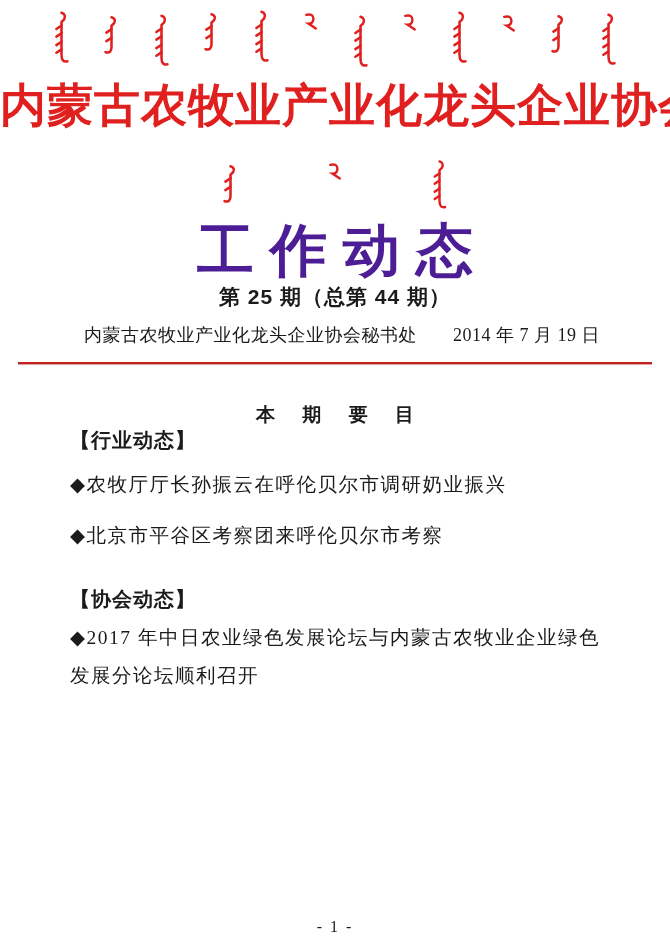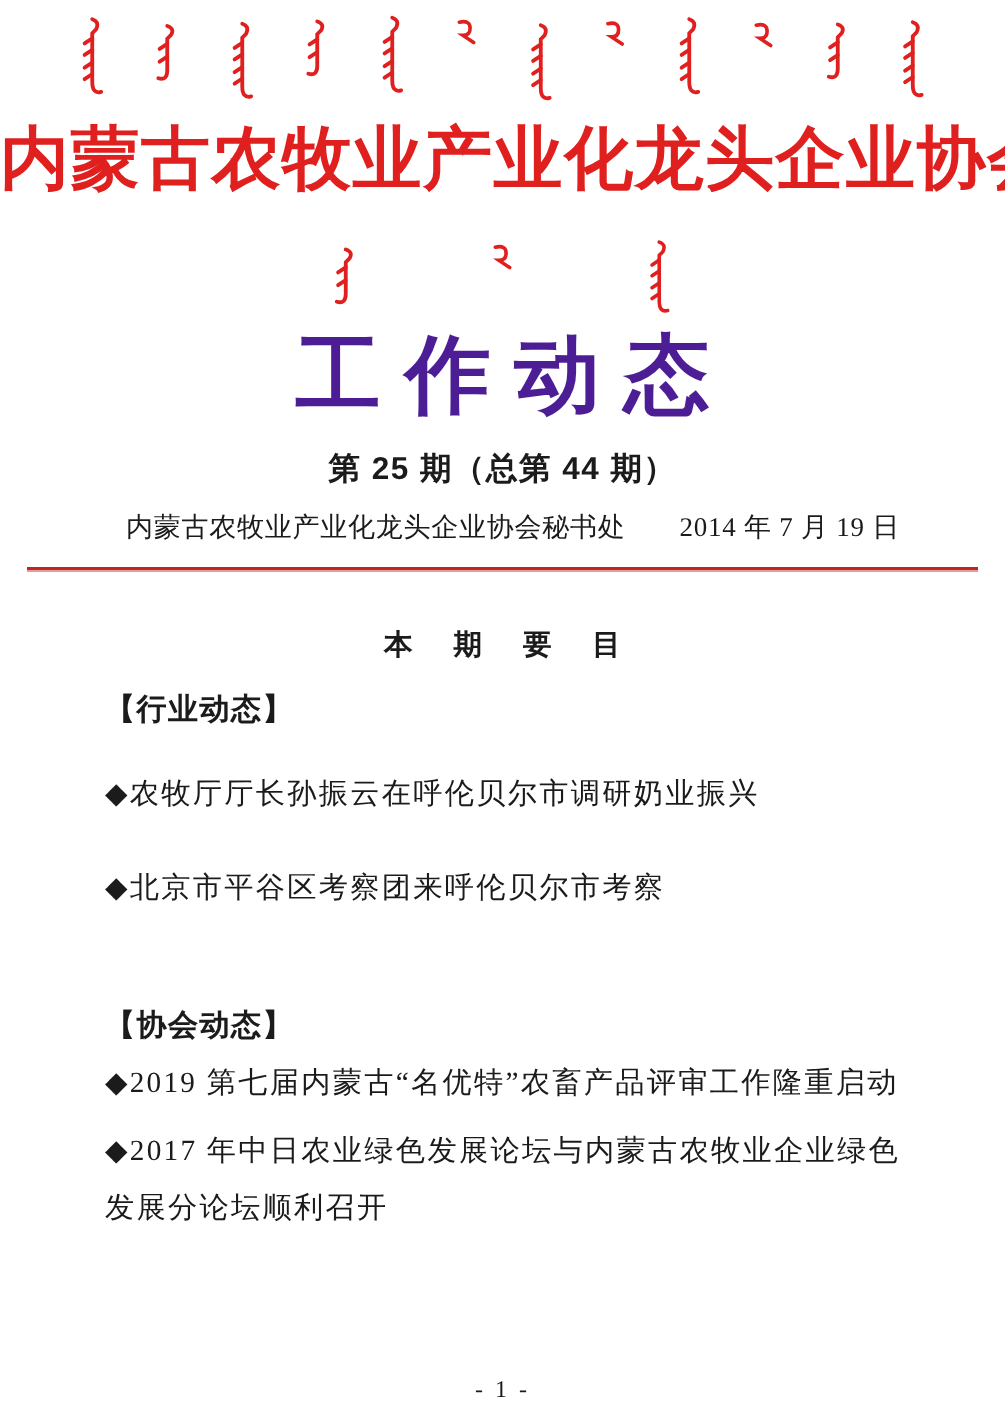--- a/index.html
+++ b/index.html
@@ -36,21 +36,21 @@
     text-align:center;
     color:#4c1d95;
     font-size:57px;
     font-weight:bold;
     line-height:66px;
     letter-spacing:16px;
     text-indent:16px;
     white-space:nowrap;
   }
   .issue-line {
-    margin-top:16px;
+    margin-top:0;
     text-align:center;
     font-family:"Liberation Sans","DejaVu Sans",sans-serif;
     font-weight:bold;
     font-size:21px;
     line-height:26px;
     letter-spacing:1px;
   }
   .pub-line {
     margin-top:13px;
     display:flex;
@@ -78,24 +78,24 @@
     letter-spacing:11px;
     text-indent:11px;
   }
   .section-header {
     font-family:"Liberation Sans","DejaVu Sans",sans-serif;
     font-weight:bold;
     font-size:20px;
     line-height:25px;
     letter-spacing:1px;
   }
-  .sec-industry .section-header { margin-top:17px; }
-  .sec-association .section-header { margin-top:60px; }
+  .sec-industry .section-header { }
+  .sec-association .section-header { margin-top:32px; }
   .toc-item {
-    margin-top:25px;
+    margin-top:13px;
     font-size:19.5px;
     line-height:38px;
     letter-spacing:1.5px;
     text-align:justify;
   }
   .sec-association .toc-item { margin-top:7px; }
   
   .page-number {
     position:absolute;
     left:0; right:0; bottom:16px;
@@ -199,20 +199,19 @@
     <div class="contents-heading">本 期 要 目</div>
 
     <div class="sec-industry">
       <div class="section-header">【行业动态】</div>
       <div class="toc-item">◆农牧厅厅长孙振云在呼伦贝尔市调研奶业振兴</div>
       <div class="toc-item">◆北京市平谷区考察团来呼伦贝尔市考察</div>
     </div>
 
     <div class="sec-association">
       <div class="section-header">【协会动态】</div>
-      <div class="toc-item">◆2019 第七届内蒙古“名优特”农畜产品评审工作隆重启动</div>
       <div class="toc-item">◆2017 年中日农业绿色发展论坛与内蒙古农牧业企业绿色发展分论坛顺利召开</div>
     </div>
   </div>
 
   <div class="page-number">- 1 -</div>
 
 </div>
 
 </body></html>

